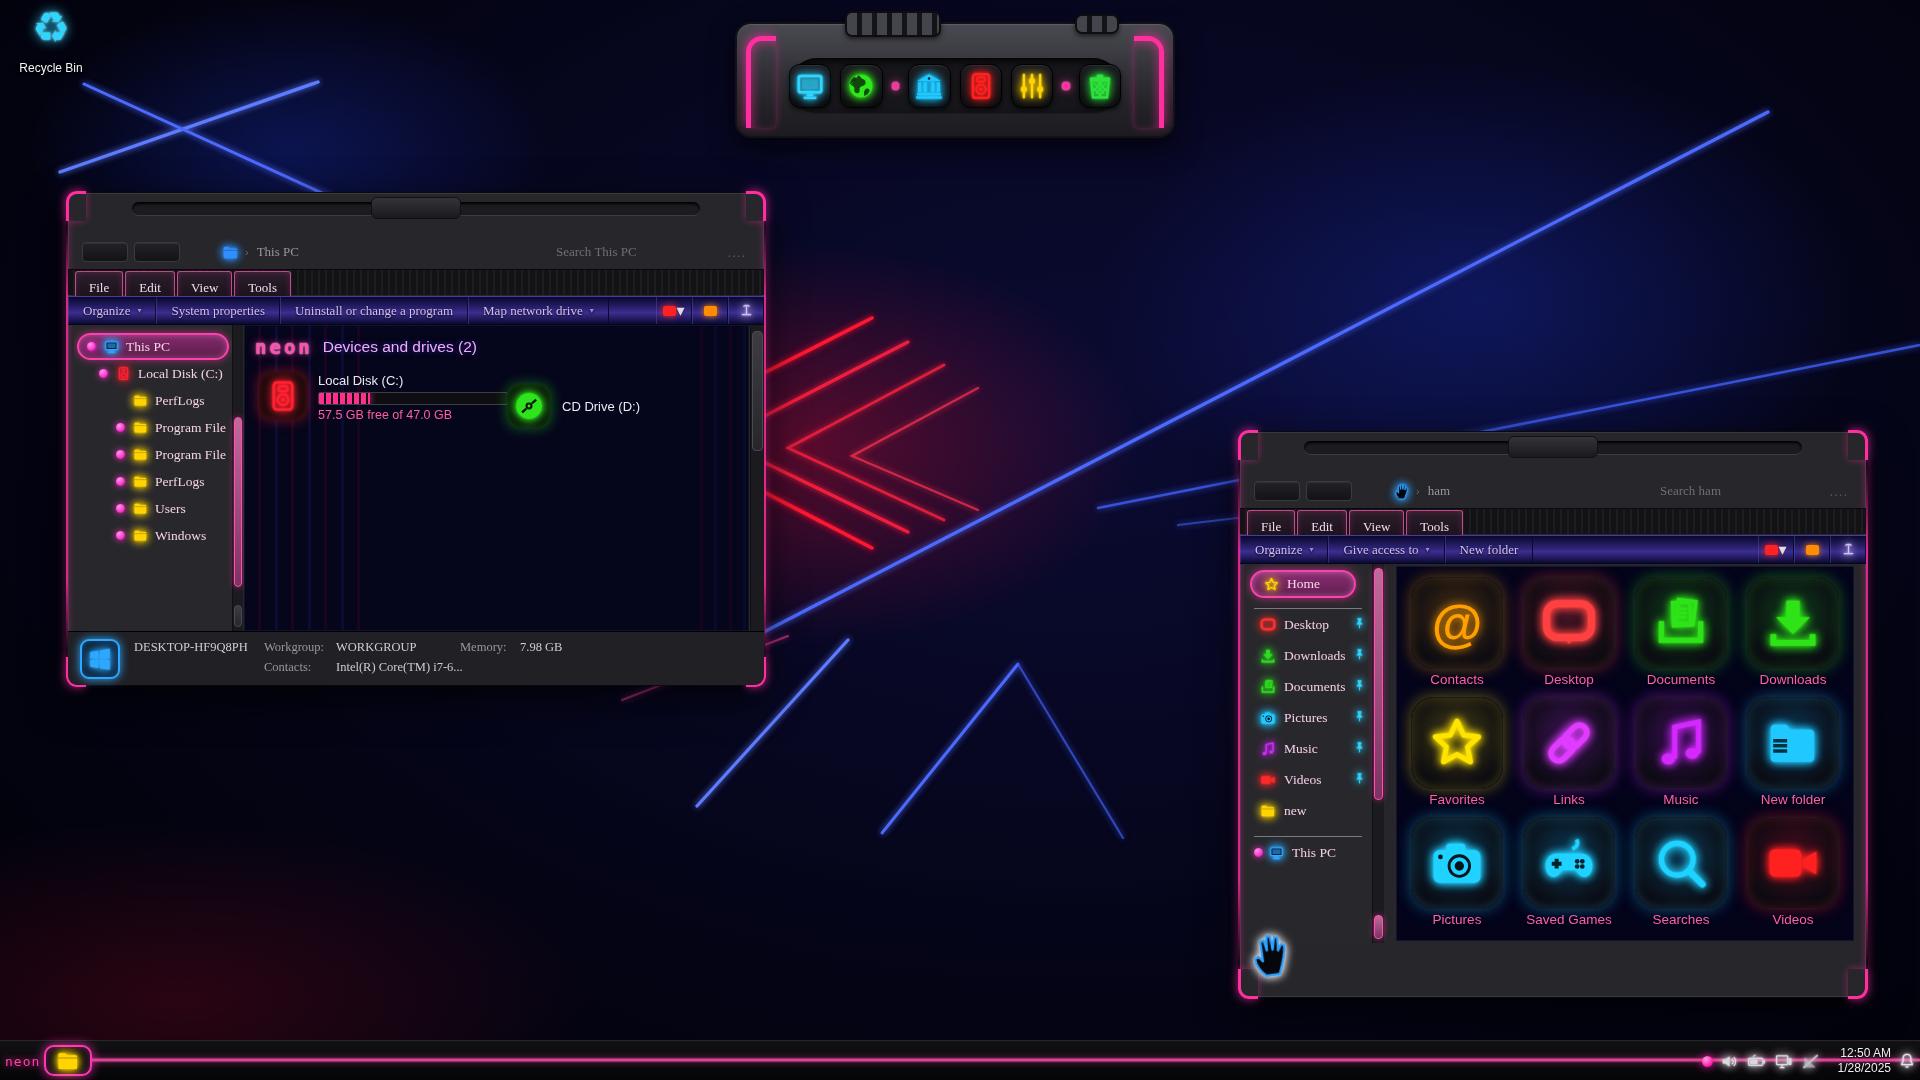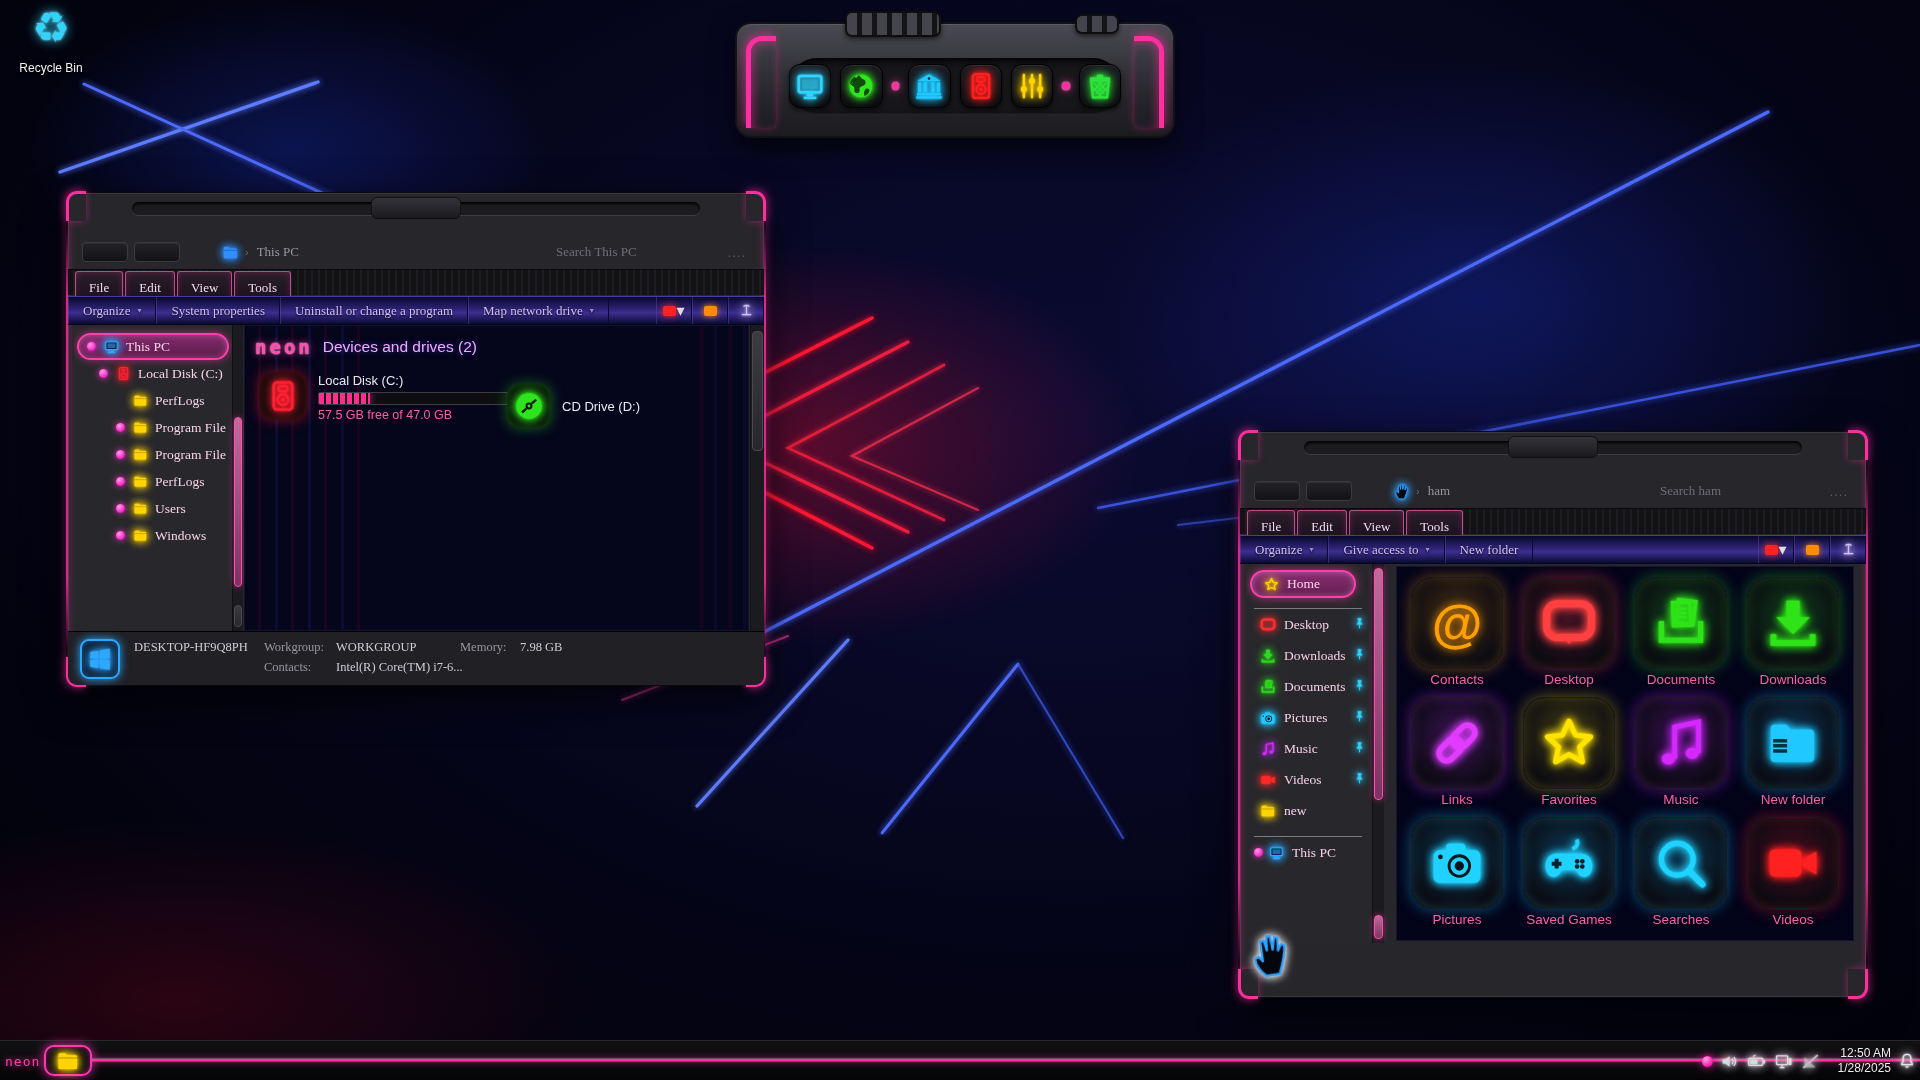--- a/index.html
+++ b/index.html
@@ -736,41 +736,41 @@
             <span class="icn" style="color:#2ee418;width:56px;height:56px;">
               <svg viewBox="0 0 24 24">
                 <path d="M9.2 2.5h5.6v7h4.4L12 16.7 4.8 9.5h4.4z" fill="currentColor"></path>
                 <path d="M3.6 16.8v3.7h16.8v-3.7" fill="none" stroke="currentColor" stroke-width="2.4"></path>
               </svg>
             </span>
           </div>
           <div class="glabel">Downloads</div>
         </div>
         <div class="gcell">
+          <div class="gtile" style="background:radial-gradient(circle at 50% 42%, rgba(255,228,0,0.26) 0%, #0b0b12 74%);box-shadow:0 0 16px rgba(255,228,0,0.4), inset 0 0 12px rgba(255,228,0,0.22);">
+            <span class="icn" style="color:#ffe400;width:56px;height:56px;">
+              <svg viewBox="0 0 24 24">
+                <path d="M12 2.6l2.8 6 6.5.7-4.8 4.4 1.3 6.4L12 16.9l-5.8 3.2 1.3-6.4L2.7 9.3l6.5-.7z" fill="none" stroke="currentColor" stroke-width="2" stroke-linejoin="round"></path>
+              </svg>
+            </span>
+          </div>
+          <div class="glabel">Favorites</div>
+        </div>
+        <div class="gcell">
           <div class="gtile" style="background:radial-gradient(circle at 50% 42%, rgba(224,60,255,0.26) 0%, #0b0b12 74%);box-shadow:0 0 16px rgba(224,60,255,0.4), inset 0 0 12px rgba(224,60,255,0.22);">
             <span class="icn" style="color:#e03cff;width:56px;height:56px;">
               <svg viewBox="0 0 24 24">
                 <g transform="rotate(-45 12 12)" fill="none" stroke="currentColor" stroke-width="2.3">
                   <rect x="2.5" y="8.8" width="11" height="6.4" rx="3.2"></rect>
                   <rect x="10.5" y="8.8" width="11" height="6.4" rx="3.2"></rect>
                 </g>
               </svg>
             </span>
           </div>
           <div class="glabel">Links</div>
-        </div>
-        <div class="gcell">
-          <div class="gtile" style="background:radial-gradient(circle at 50% 42%, rgba(255,228,0,0.26) 0%, #0b0b12 74%);box-shadow:0 0 16px rgba(255,228,0,0.4), inset 0 0 12px rgba(255,228,0,0.22);">
-            <span class="icn" style="color:#ffe400;width:56px;height:56px;">
-              <svg viewBox="0 0 24 24">
-                <path d="M12 2.6l2.8 6 6.5.7-4.8 4.4 1.3 6.4L12 16.9l-5.8 3.2 1.3-6.4L2.7 9.3l6.5-.7z" fill="none" stroke="currentColor" stroke-width="2" stroke-linejoin="round"></path>
-              </svg>
-            </span>
-          </div>
-          <div class="glabel">Favorites</div>
         </div>
         <div class="gcell">
           <div class="gtile" style="background:radial-gradient(circle at 50% 42%, rgba(212,40,255,0.26) 0%, #0b0b12 74%);box-shadow:0 0 16px rgba(212,40,255,0.4), inset 0 0 12px rgba(212,40,255,0.22);">
             <span class="icn" style="color:#d428ff;width:56px;height:56px;">
               <svg viewBox="0 0 24 24">
                 <path d="M9.3 18.6V5.2L19.5 3v13.2" fill="none" stroke="currentColor" stroke-width="2"></path>
                 <ellipse cx="6.6" cy="18.8" rx="2.8" ry="2.3" fill="currentColor"></ellipse>
                 <ellipse cx="16.8" cy="16.4" rx="2.8" ry="2.3" fill="currentColor"></ellipse>
               </svg>
             </span>

